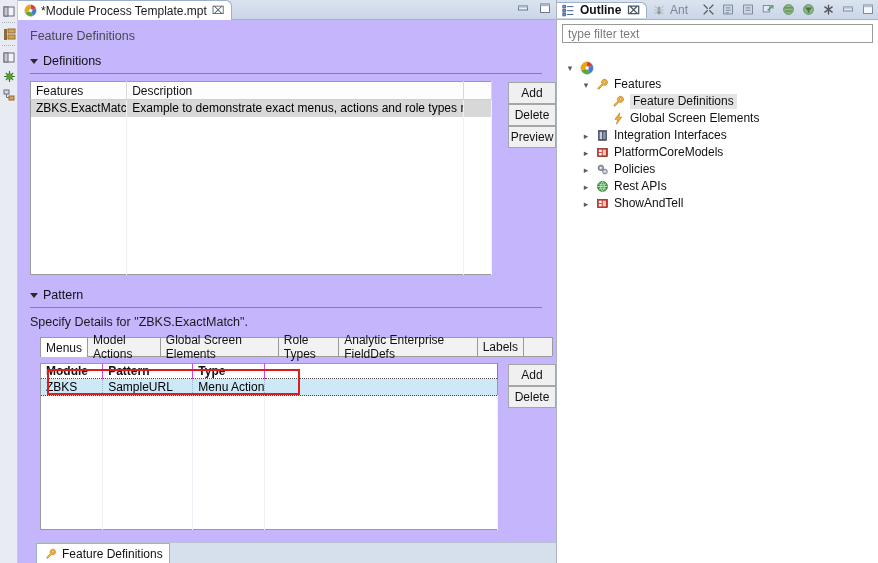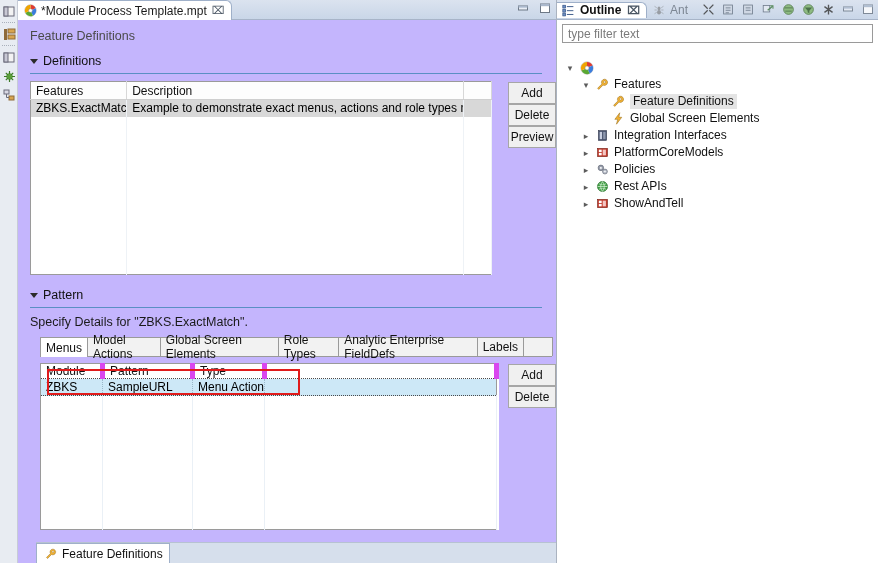--- a/index.html
+++ b/index.html
@@ -123,23 +123,23 @@
   .dtab.active { background: #ffffff; position: relative; top: 1px; height: 20px; }
   .dtab.spacer { flex: 0 0 30px; background: #f2f2f2; }
 
   .dtbl-wrap { position: relative; margin: 6px 0 0 22px; }
   .dtbl {
     width: 458px; height: 155px;
     background: #fff; border: 1px solid #9a9a9a;
     border-collapse: collapse; table-layout: fixed;
   }
   .dtbl thead th {
-    height: 15px; font-weight: normal; font-size: 12px; text-align: left;
+    height: 15px; font-weight: bold; font-size: 12px; text-align: left;
     padding: 0 0 0 5px; background: #fff;
-    border-right: 5px solid #d946ef;
+    border-right: 1px solid #d946ef;
     color: #111;
   }
   .dtbl tbody td {
     height: 17px; padding: 0 0 0 5px; font-size: 12px;
     border-right: 1px solid #eaf0f6; white-space: nowrap;
   }
   .dtbl tbody tr.sel td {
     background: #cde8f7;
     border-top: 1px dotted #4a4a4a; border-bottom: 1px dotted #4a4a4a;
     border-right: 1px dotted #9bb7c9;

